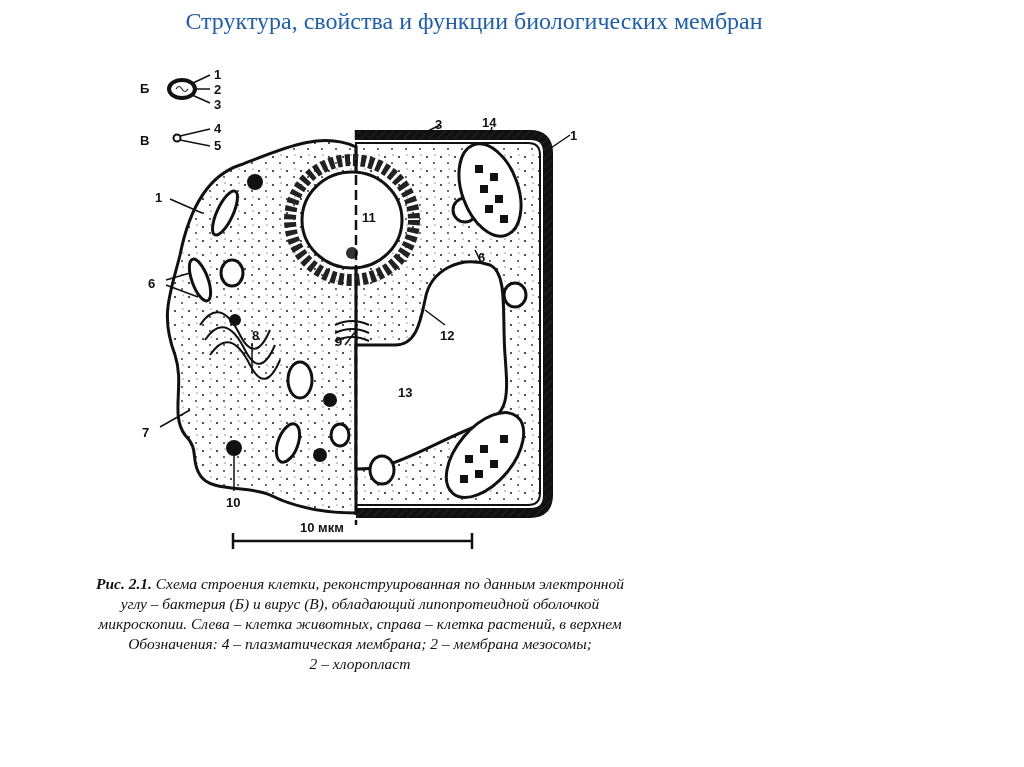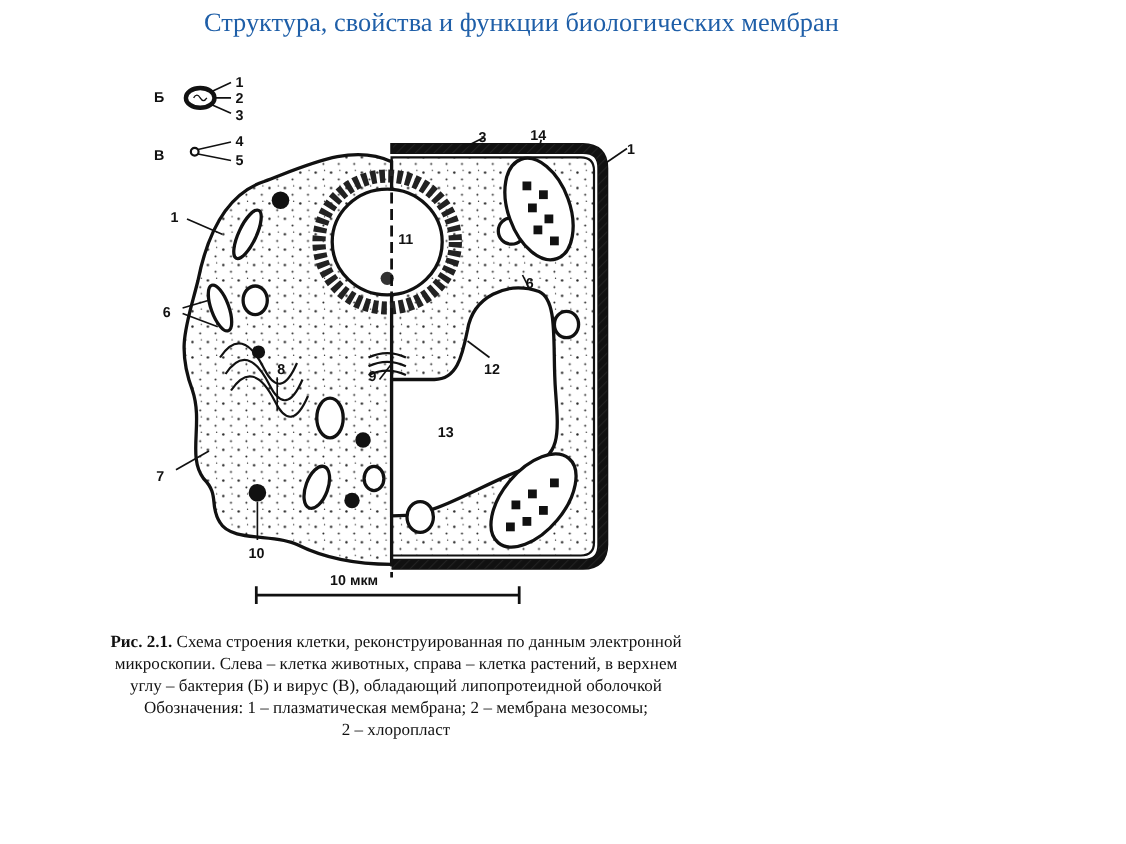--- a/index.html
+++ b/index.html
@@ -1,20 +1,20 @@
 <!DOCTYPE html>
 <html><head>
 <meta charset="utf-8">
 <style>
   html, body { margin:0; padding:0; background:#ffffff; }
   body { width:1024px; height:767px; position:relative; overflow:hidden; font-family:"Liberation Serif", serif; }
   .title { position:absolute; left:0; top:8px; width:948px; text-align:center; color:#1f5fa8; font-size:24px; font-family:"Liberation Serif", serif; }
   .figure { position:absolute; left:130px; top:55px; width:480px; height:510px; }
   .lbl { font-family:"Liberation Sans", sans-serif; font-weight:bold; font-size:13px; fill:#111; }
-  .caption { position:absolute; left:20px; top:574px; width:680px; text-align:center; font-family:"Liberation Serif", serif; font-size:15.5px; line-height:20px; color:#111; }
+  .caption { position:absolute; left:20px; top:574px; width:680px; text-align:center; font-family:"Liberation Serif", serif; font-style:italic; font-size:15.5px; line-height:20px; color:#111; }
   .caption .head { font-weight:bold; }
 </style>
 </head>
 <body>
 
 <div class="title">Структура, свойства и функции биологических мембран</div>
 
 <svg class="figure" viewBox="0 0 480 510" width="480" height="510">
   <defs>
     <pattern id="hatch" width="6" height="6" patternUnits="userSpaceOnUse" patternTransform="rotate(45)">
@@ -143,17 +143,17 @@
   <text class="lbl" x="170" y="477">10 мкм</text>
   <g stroke="#111" stroke-width="2.5">
     <line x1="103" y1="486" x2="342" y2="486"></line>
     <line x1="103" y1="478" x2="103" y2="494"></line>
     <line x1="342" y1="478" x2="342" y2="494"></line>
   </g>
 </svg>
 
 <div class="caption">
   <div><span class="head">Рис. 2.1.</span> <span>Схема строения клетки, реконструированная по данным электронной</span></div>
+  <div>углу – бактерия (Б) и вирус (В), обладающий липопротеидной оболочкой</div>
   <div>микроскопии. Слева – клетка животных, справа – клетка растений, в верхнем</div>
-  <div>углу – бактерия (Б) и вирус (В), обладающий липопротеидной оболочкой</div>
-  <div>Обозначения: 1 – плазматическая мембрана; 2 – мембрана мезосомы;</div>
+  <div>Обозначения: 4 – плазматическая мембрана; 2 – мембрана мезосомы;</div>
   <div>2 – хлоропласт</div>
 </div>
 
 </body></html>

